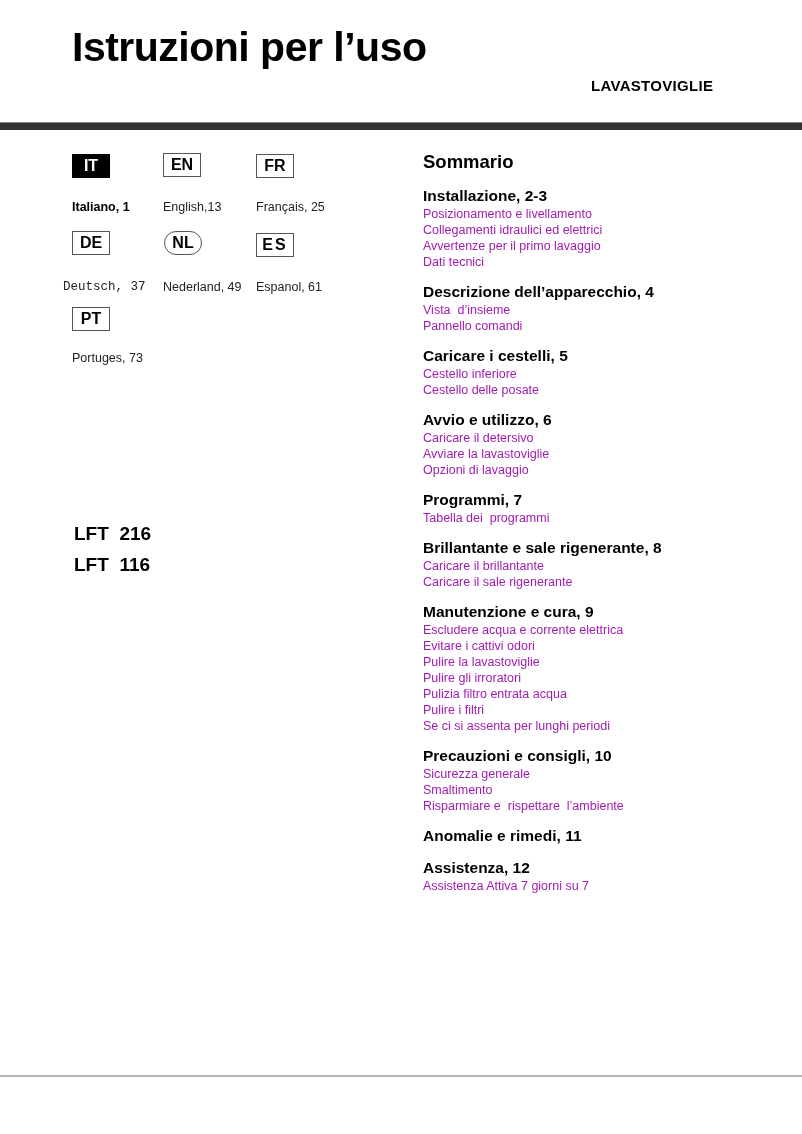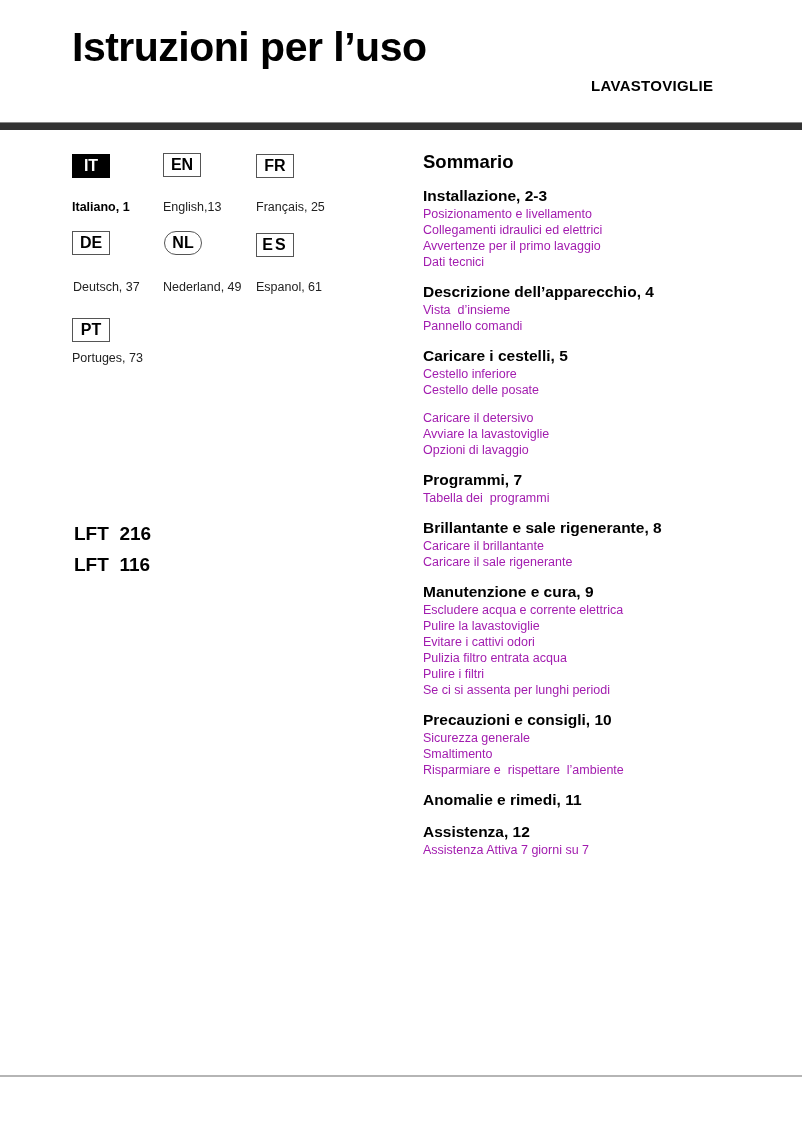--- a/index.html
+++ b/index.html
@@ -45,32 +45,32 @@
   <div class="lang">
     <div class="lang-box" style="left:163px;top:153px;">EN</div>
     <div class="lang-label" style="left:163px;top:200px;">English,13</div>
   </div>
   <div class="lang">
     <div class="lang-box" style="left:256px;top:154px;">FR</div>
     <div class="lang-label" style="left:256px;top:200px;">Français, 25</div>
   </div>
   <div class="lang">
     <div class="lang-box" style="left:72px;top:231px;">DE</div>
-    <div class="lang-label" style="left:73px;top:280px;">Deutsch,  37</div>
+    <div class="lang-label" style="left:63px;top:280px;font-family:Liberation Mono, monospace;">Deutsch,  37</div>
   </div>
   <div class="lang">
     <div class="lang-box" style="left:164px;top:231px;border-radius:14px;">NL</div>
     <div class="lang-label" style="left:163px;top:280px;">Nederland, 49</div>
   </div>
   <div class="lang">
     <div class="lang-box" style="left:256px;top:233px;letter-spacing:2px;">ES</div>
     <div class="lang-label" style="left:256px;top:280px;">Espanol,  61</div>
   </div>
   <div class="lang">
-    <div class="lang-box" style="left:72px;top:307px;margin-top:11px;">PT</div>
+    <div class="lang-box" style="left:72px;top:307px;">PT</div>
     <div class="lang-label" style="left:72px;top:351px;">Portuges,  73</div>
   </div>
 </div>
 
 <div class="models">
   <div>LFT  216</div>
   <div>LFT  116</div>
 </div>
 
 <div class="toc">
@@ -90,41 +90,43 @@
     <div class="toc-item">Pannello comandi</div>
   </div>
 
   <div class="toc-section">
     <div class="toc-heading">Caricare i cestelli, 5</div>
     <div class="toc-item">Cestello inferiore</div>
     <div class="toc-item">Cestello delle posate</div>
   </div>
 
   <div class="toc-section">
+    <div class="toc-heading">Avvio e utilizzo, 6</div>
     <div class="toc-item">Caricare il detersivo</div>
     <div class="toc-item">Avviare la lavastoviglie</div>
     <div class="toc-item">Opzioni di lavaggio</div>
   </div>
 
   <div class="toc-section">
     <div class="toc-heading">Programmi, 7</div>
     <div class="toc-item">Tabella dei  programmi</div>
   </div>
 
   <div class="toc-section">
     <div class="toc-heading">Brillantante e sale rigenerante, 8</div>
     <div class="toc-item">Caricare il brillantante</div>
     <div class="toc-item">Caricare il sale rigenerante</div>
   </div>
 
   <div class="toc-section">
     <div class="toc-heading">Manutenzione e cura, 9</div>
     <div class="toc-item">Escludere acqua e corrente elettrica</div>
+    <div class="toc-item">Evitare i cattivi odori</div>
     <div class="toc-item">Pulire la lavastoviglie</div>
-    <div class="toc-item">Evitare i cattivi odori</div>
+    <div class="toc-item">Pulire gli irroratori</div>
     <div class="toc-item">Pulizia filtro entrata acqua</div>
     <div class="toc-item">Pulire i filtri</div>
     <div class="toc-item">Se ci si assenta per lunghi periodi</div>
   </div>
 
   <div class="toc-section">
     <div class="toc-heading">Precauzioni e consigli, 10</div>
     <div class="toc-item">Sicurezza generale</div>
     <div class="toc-item">Smaltimento</div>
     <div class="toc-item">Risparmiare e  rispettare  l’ambiente</div>

